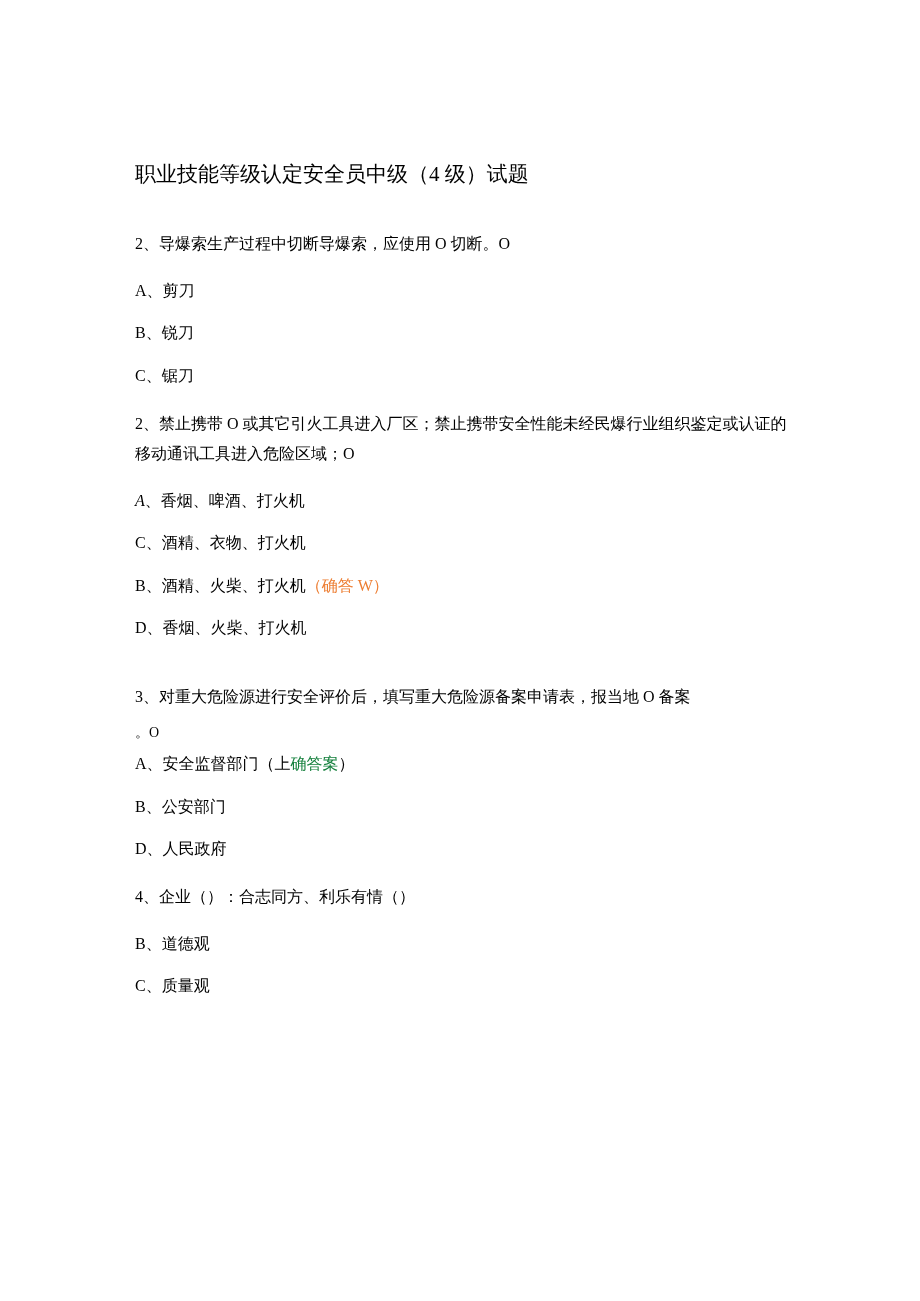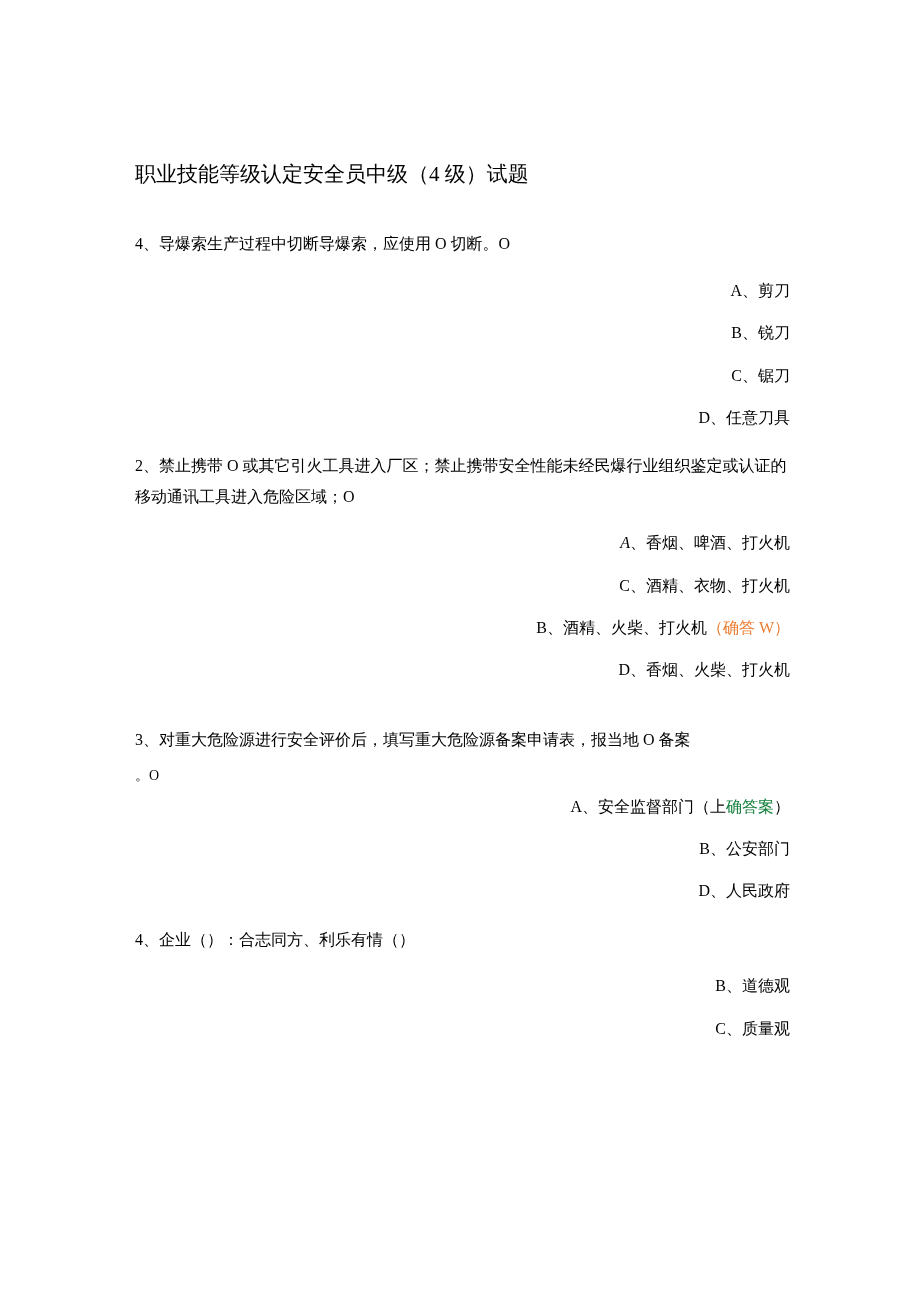--- a/index.html
+++ b/index.html
@@ -25,21 +25,20 @@
     }
     .question {
       margin-bottom: 22px;
     }
     .question-text {
       margin-bottom: 20px;
       line-height: 1.9;
     }
     .option {
       margin-bottom: 20px;
-      text-align: right;
     }
     .option:last-child {
       margin-bottom: 0;
     }
     .italic-a {
       font-style: italic;
     }
     .answer-tag {
       color: #ed7d31;
     }
@@ -55,32 +54,29 @@
       margin-bottom: 6px;
       font-size: 14px;
     }
   </style>
 </head>
 <body>
 
 <h1>职业技能等级认定安全员中级（4 级）试题</h1>
 
 <div class="question">
-  <div class="question-text">4、导爆索生产过程中切断导爆索，应使用 O 切断。O</div>
+  <div class="question-text">2、导爆索生产过程中切断导爆索，应使用 O 切断。O</div>
   <div class="option">
     <span>A、</span><span>剪刀</span>
   </div>
   <div class="option">
     <span>B、</span><span>锐刀</span>
   </div>
   <div class="option">
     <span>C、</span><span>锯刀</span>
-  </div>
-  <div class="option">
-    <span>D、</span><span>任意刀具</span>
   </div>
 </div>
 
 <div class="question">
   <div class="question-text">2、禁止携带 O 或其它引火工具进入厂区；禁止携带安全性能未经民爆行业组织鉴定或认证的移动通讯工具进入危险区域；O</div>
   <div class="option">
     <span class="italic-a">A</span><span>、香烟、啤酒、打火机</span>
   </div>
   <div class="option">
     <span>C、</span><span>酒精、衣物、打火机</span>

